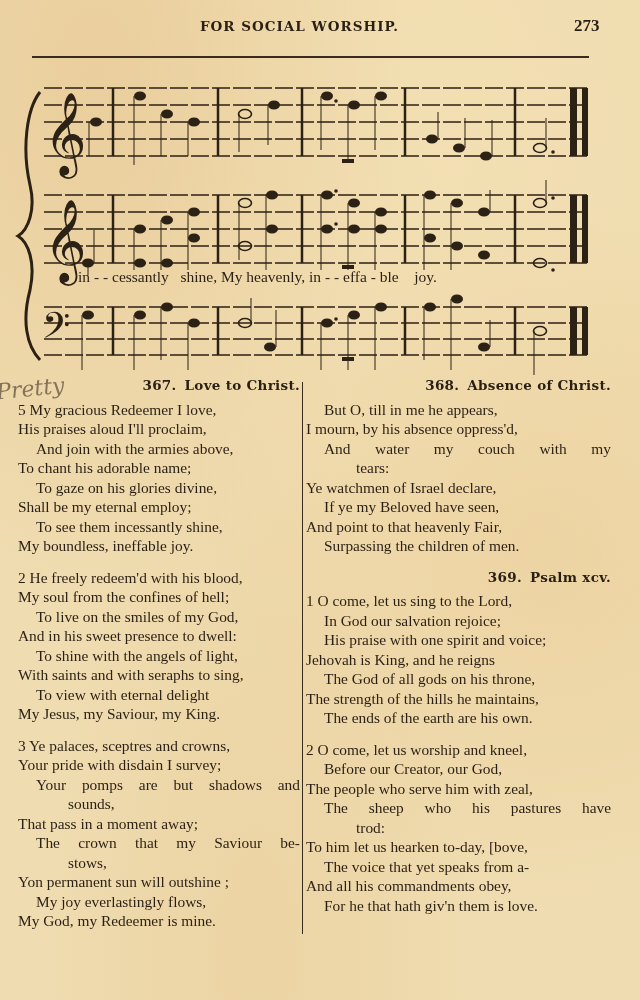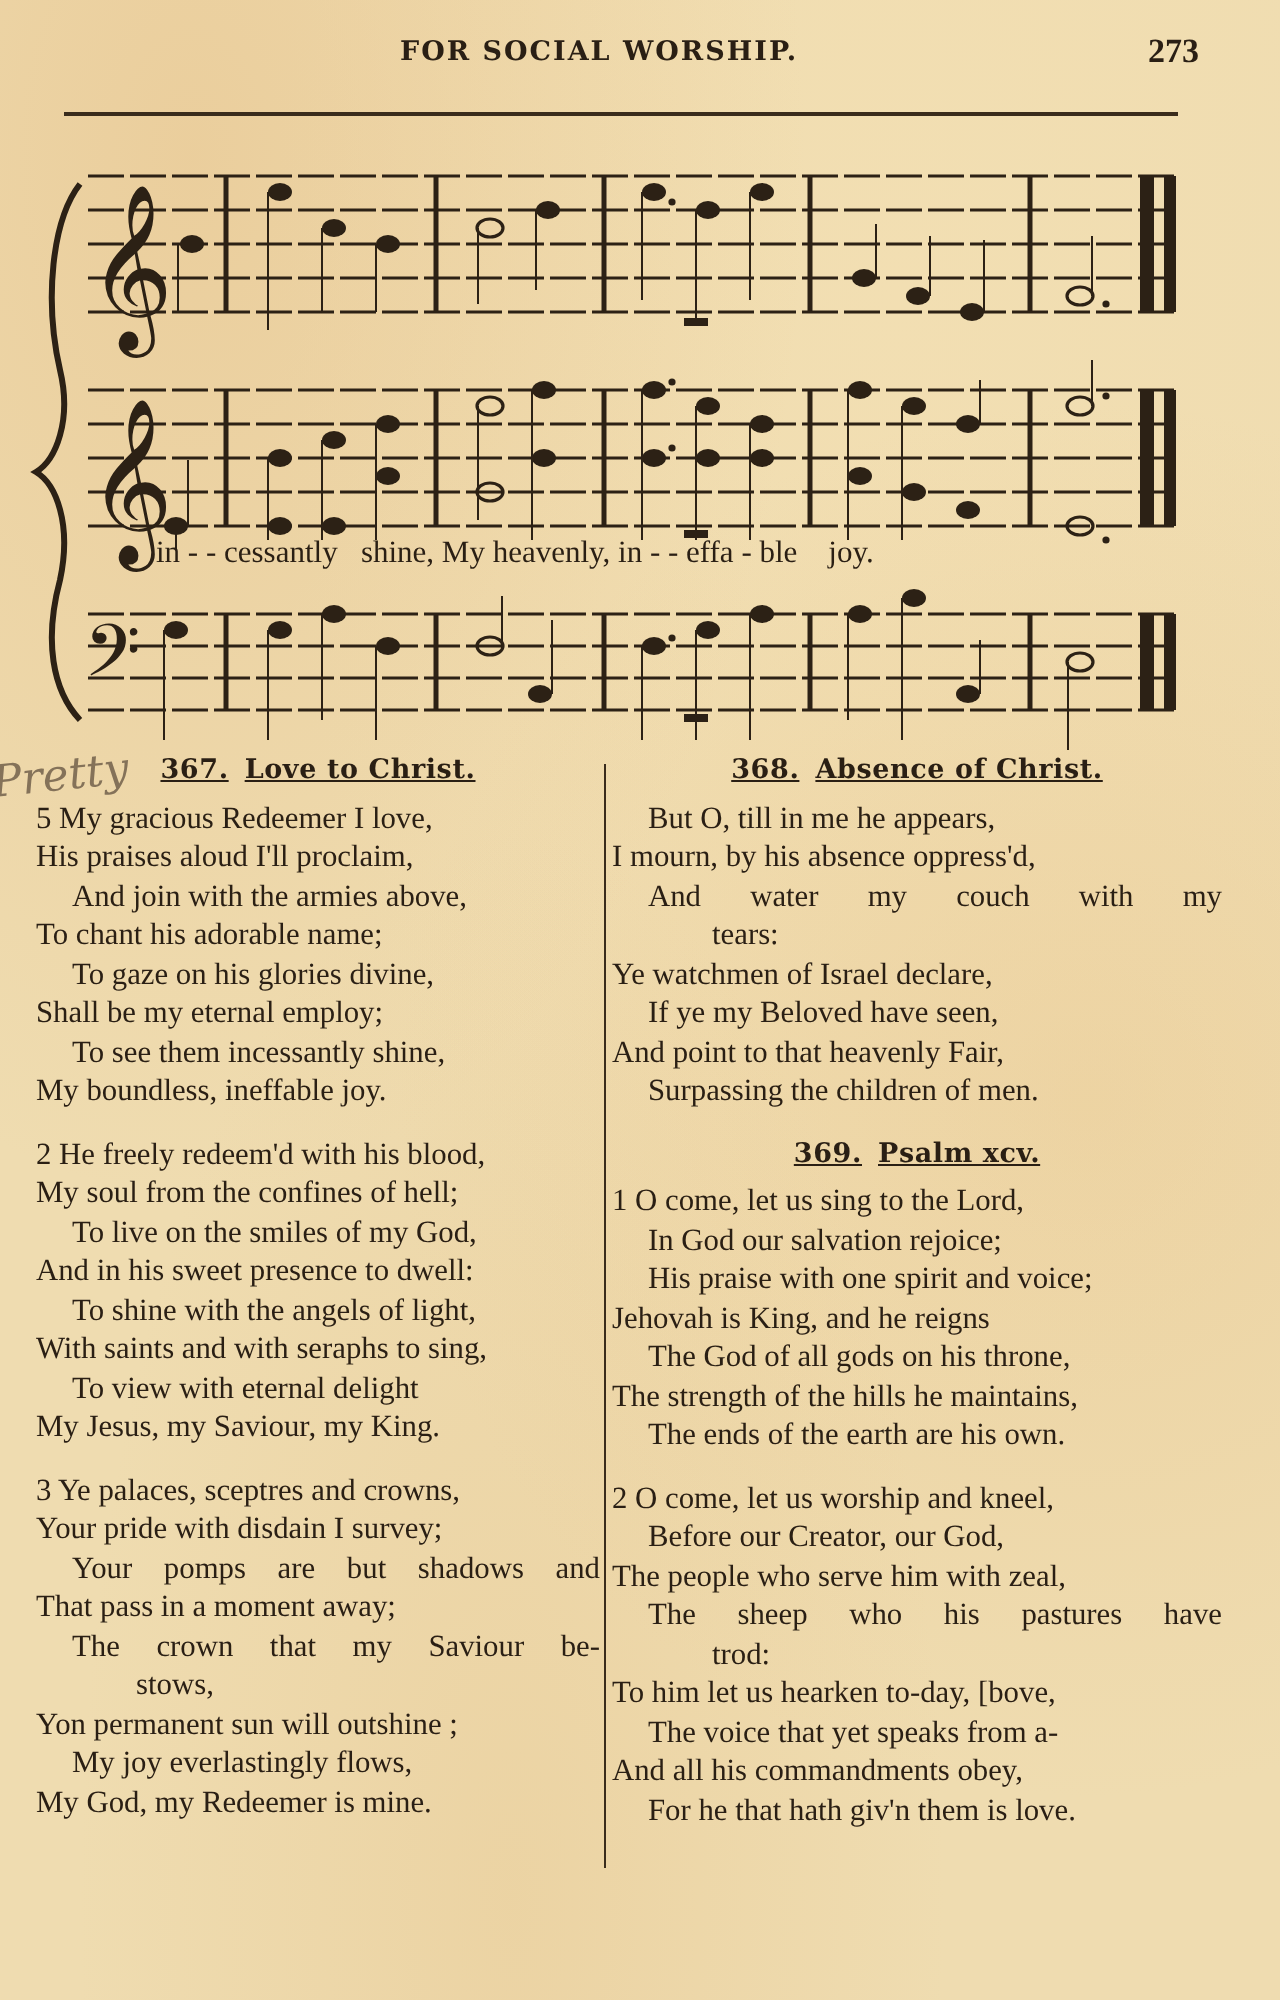--- a/index.html
+++ b/index.html
@@ -42,22 +42,22 @@
   .col {
     position: absolute; top: 376px; font-family: "Liberation Serif", serif; font-size: 15.4px;
     line-height: 19.5px;
   }
   .col-left { left: 18px; width: 282px; }
   .col-right { left: 306px; width: 305px; }
   .col-divider {
     position: absolute; left: 302px; top: 382px; width: 1px; height: 552px; background: #3a2c1c;
   }
   .hymn-title {
-    text-align: center; font-weight: bold; font-family: "DejaVu Serif", serif; font-size: 13.5px;
-    margin-bottom: 4px; letter-spacing: 0.3px; text-decoration: underline;
+    text-align: right; font-weight: bold; font-family: "DejaVu Serif", serif; font-size: 13.5px;
+    margin-bottom: 4px; letter-spacing: 0.3px;
   }
   .hymn-title .num { margin-right: 8px; }
   .stanza { margin-bottom: 12px; }
   .line { white-space: nowrap; }
   .line.ind1 { padding-left: 18px; }
   .line.ind2 { padding-left: 50px; }
   .line.justify { text-align-last: justify; text-align: justify; white-space: normal; }
 </style>
 </head>
 <body>
@@ -272,20 +272,21 @@
       <div class="line">And in his sweet presence to dwell:</div>
       <div class="line ind1">To shine with the angels of light,</div>
       <div class="line">With saints and with seraphs to sing,</div>
       <div class="line ind1">To view with eternal delight</div>
       <div class="line">My Jesus, my Saviour, my King.</div>
     </div>
     <div class="stanza">
       <div class="line">3 Ye palaces, sceptres and crowns,</div>
       <div class="line">Your pride with disdain I survey;</div>
       <div class="line ind1 justify">Your pomps are but shadows and</div>
+      <div class="line ind2">sounds,</div>
       <div class="line">That pass in a moment away;</div>
       <div class="line ind1 justify">The crown that my Saviour be-</div>
       <div class="line ind2">stows,</div>
       <div class="line">Yon permanent sun will outshine ;</div>
       <div class="line ind1">My joy everlastingly flows,</div>
       <div class="line">My God, my Redeemer is mine.</div>
     </div>
   </div>
 </div>
 

